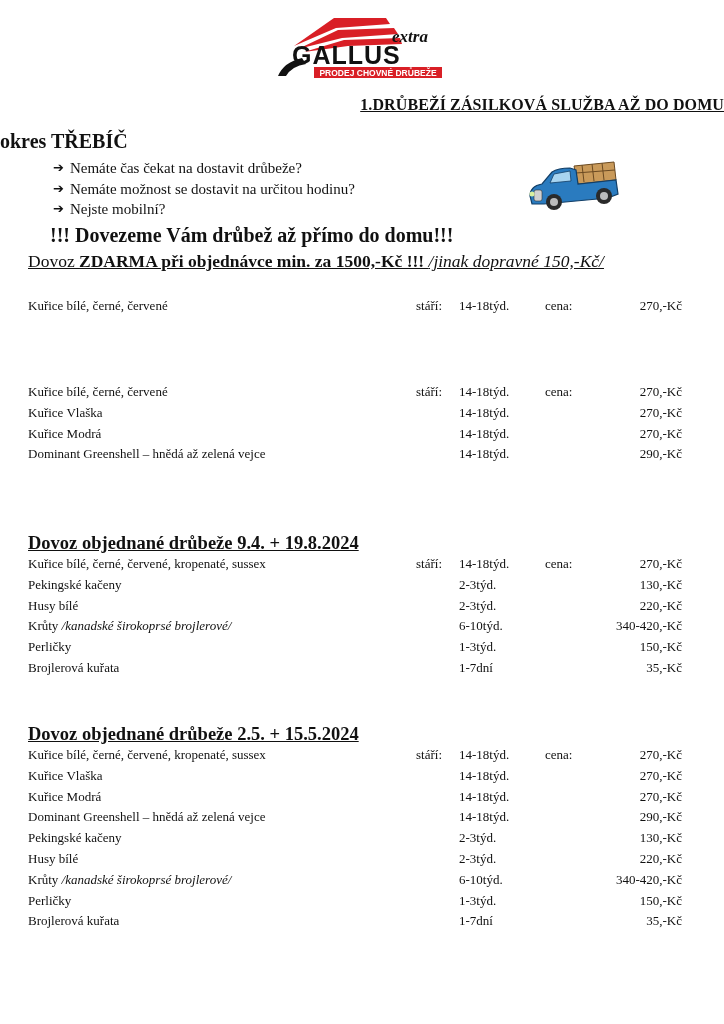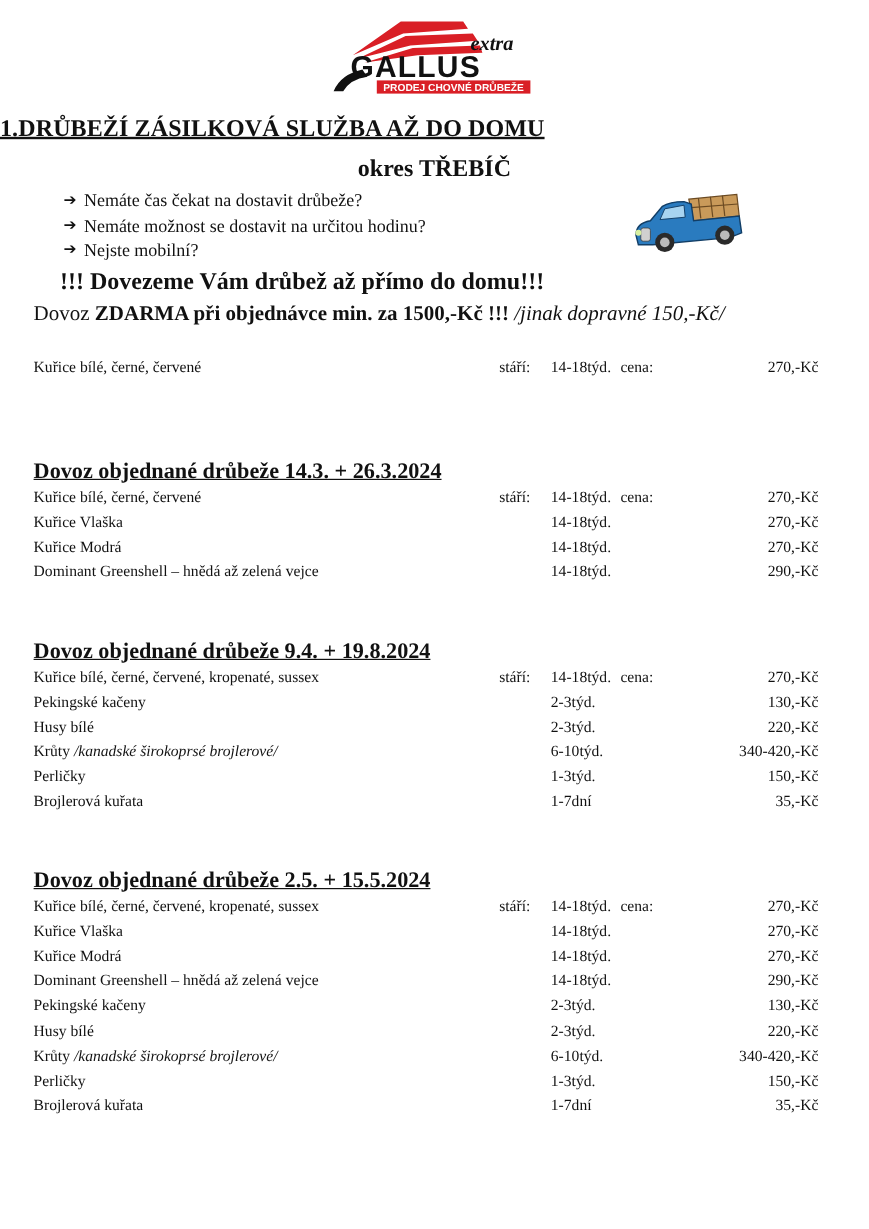--- a/index.html
+++ b/index.html
@@ -1,38 +1,38 @@
 <!DOCTYPE html>
 <html><head>
   <meta charset="utf-8">
   <style>
     html, body { margin: 0; padding: 0; background: #ffffff; }
     body { width: 724px; height: 1024px; position: relative; overflow: hidden;
            font-family: "Liberation Serif", serif; color: #111; }
     .logo { position: absolute; left: 276px; top: 16px; width: 170px; height: 64px; }
-    .title { position: absolute; left: 0; width: 724px; top: 96px; text-align: left;
-             font-weight: bold; font-size: 20px; text-decoration: underline; letter-spacing: 0.1px; }
-    .subtitle { position: absolute; left: 0; width: 724px; top: 130px; text-align: center;
+    .title { position: absolute; left: 0; width: 724px; top: 96px; text-align: right;
+             font-weight: bold; font-size: 16px; text-decoration: underline; letter-spacing: 0.1px; }
+    .subtitle { position: absolute; left: 0; width: 724px; top: 130px; 
                 font-weight: bold; font-size: 20px; }
     .bullets { position: absolute; left: 53px; top: 158px; font-size: 15px; line-height: 20.5px; }
     .bullet { display: flex; align-items: center; }
     .arrow { font-family: "DejaVu Sans", sans-serif; font-size: 13px; margin-right: 6px; font-weight: bold; }
     .truck { position: absolute; left: 524px; top: 158px; width: 96px; height: 56px; }
     .slogan { position: absolute; left: 50px; top: 224px; font-weight: bold; font-size: 20px; }
-    .free { position: absolute; left: 28px; top: 251px; font-size: 17.5px; }
+    .free { position: absolute; left: 28px; top: 251px; font-size: 17.5px; text-decoration: underline; }
     .free b { font-weight: bold; }
     .free i { font-style: italic; }
     .section { position: absolute; left: 28px; width: 656px; }
     .sec-head { font-weight: bold; font-size: 18.5px; text-decoration: underline; line-height: 22px; }
     .row { position: relative; height: 20.8px; font-size: 13px; line-height: 20.8px; white-space: nowrap; }
     .row .name { position: absolute; left: 0; }
     .row .name i { font-style: italic; text-align: right; }
     .row .age-label { position: absolute; left: 388px; }
     .row .age { position: absolute; left: 431px; }
-    .row .price-label { position: absolute; left: 489px; }
+    .row .price-label { position: absolute; left: 517px; }
     .row .price { position: absolute; right: 2px; text-align: right; }
   </style>
 </head>
 <body>
 
 <div class="logo">
   <svg width="170" height="64" viewBox="0 0 170 64">
     <g>
       <path d="M18 30 L58 2 L110 2 L114 8 L60 12 Z" fill="#d91f26"></path>
       <path d="M22 33 L62 14 L118 12 L122 18 L66 22 Z" fill="#d91f26"></path>
@@ -91,21 +91,20 @@
     <div class="section" style="top: 296px;">
       <div class="row">
         <span class="name"><span>Kuřice bílé, černé, červené</span></span>
         <span class="age-label">stáří:</span>
         <span class="price-label">cena:</span>
         <span class="age">14-18týd.</span>
         <span class="price">270,-Kč</span>
       </div>
     </div>
     <div class="section" style="top: 382px;">
-      <div class="sec-head">Dovoz objednané drůbeže 14.3. + 26.3.2024</div>
       <div class="row">
         <span class="name"><span>Kuřice bílé, černé, červené</span></span>
         <span class="age-label">stáří:</span>
         <span class="price-label">cena:</span>
         <span class="age">14-18týd.</span>
         <span class="price">270,-Kč</span>
       </div>
       <div class="row">
         <span class="name"><span>Kuřice Vlaška</span></span>
         <span class="age">14-18týd.</span>

